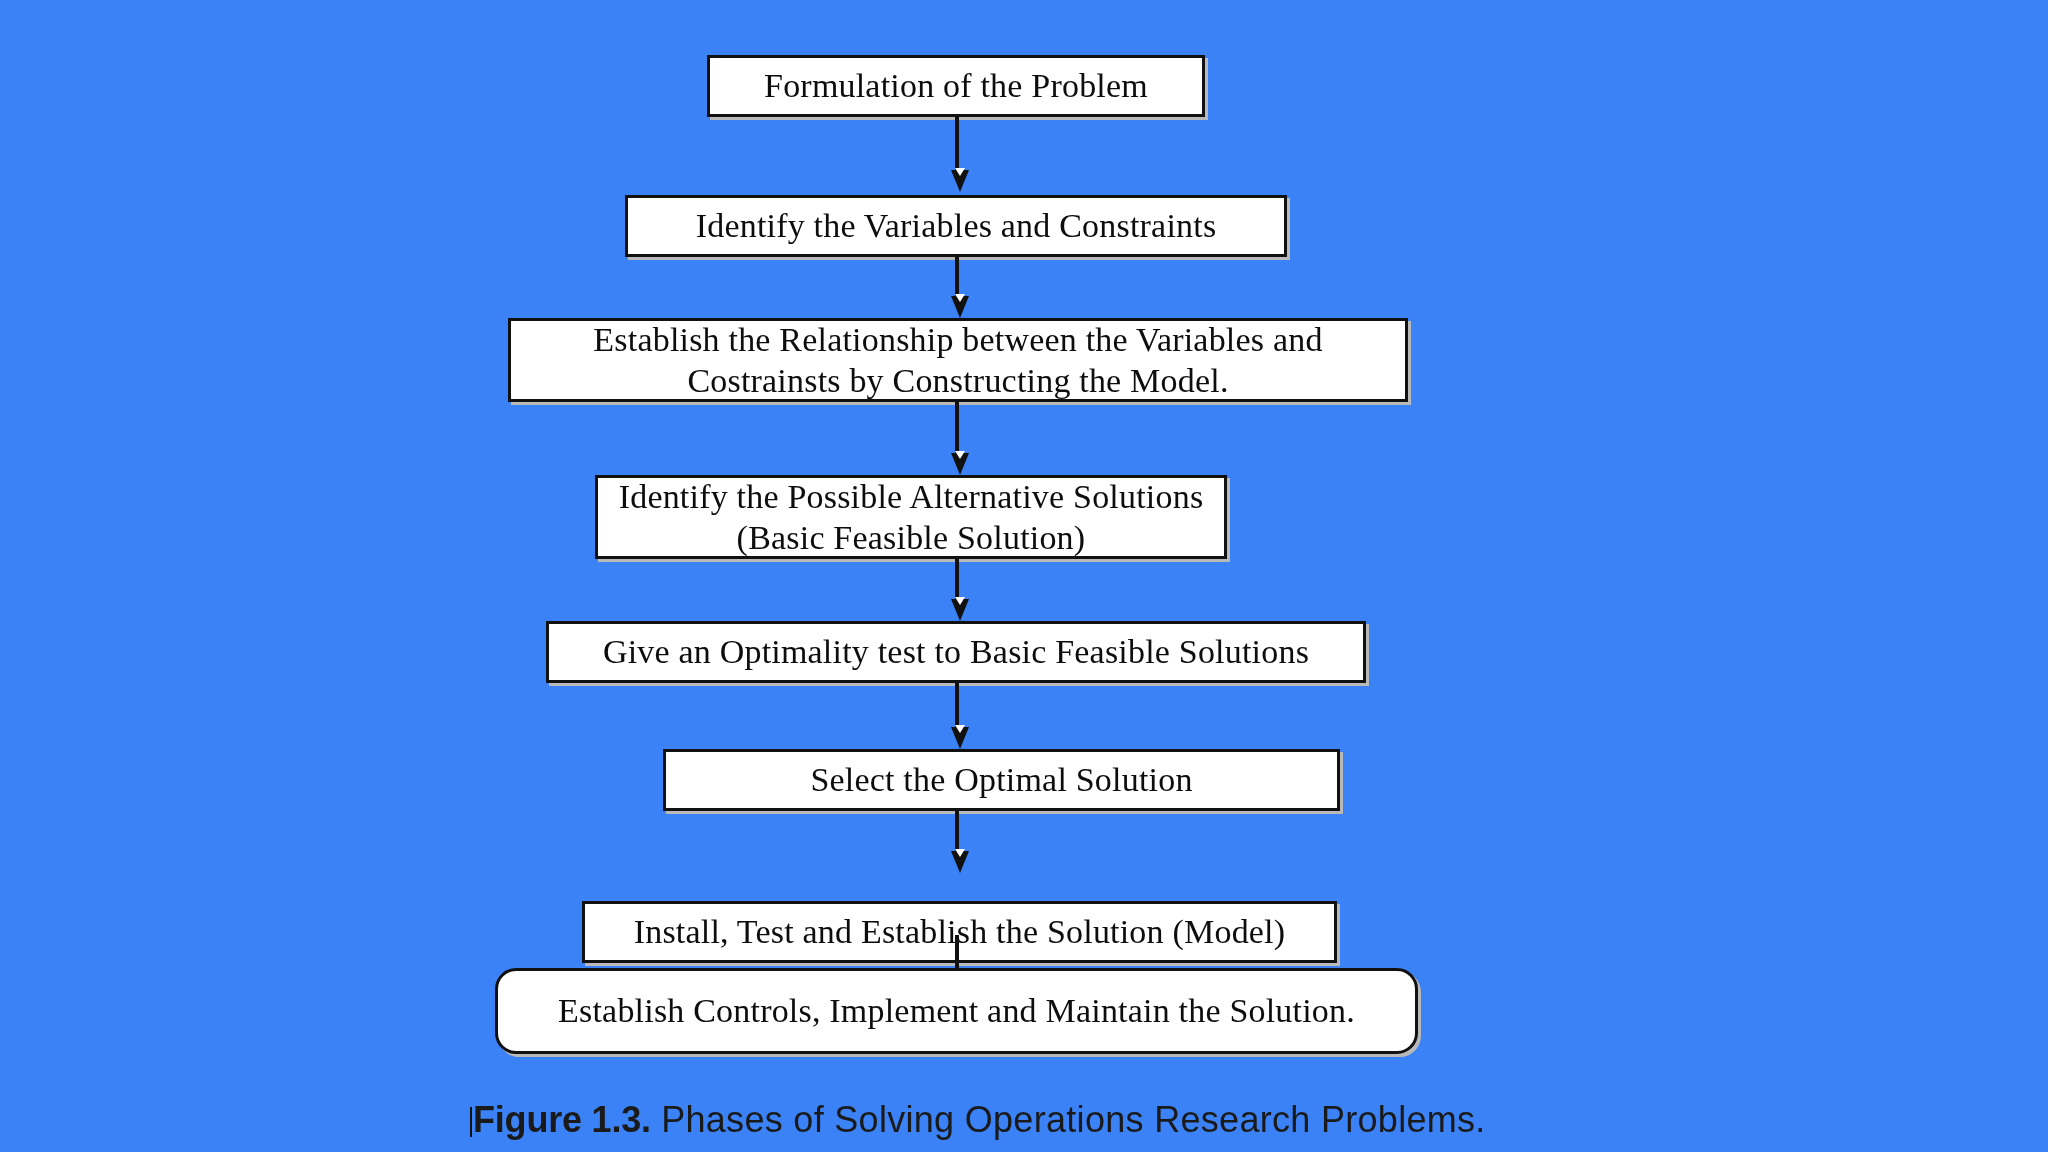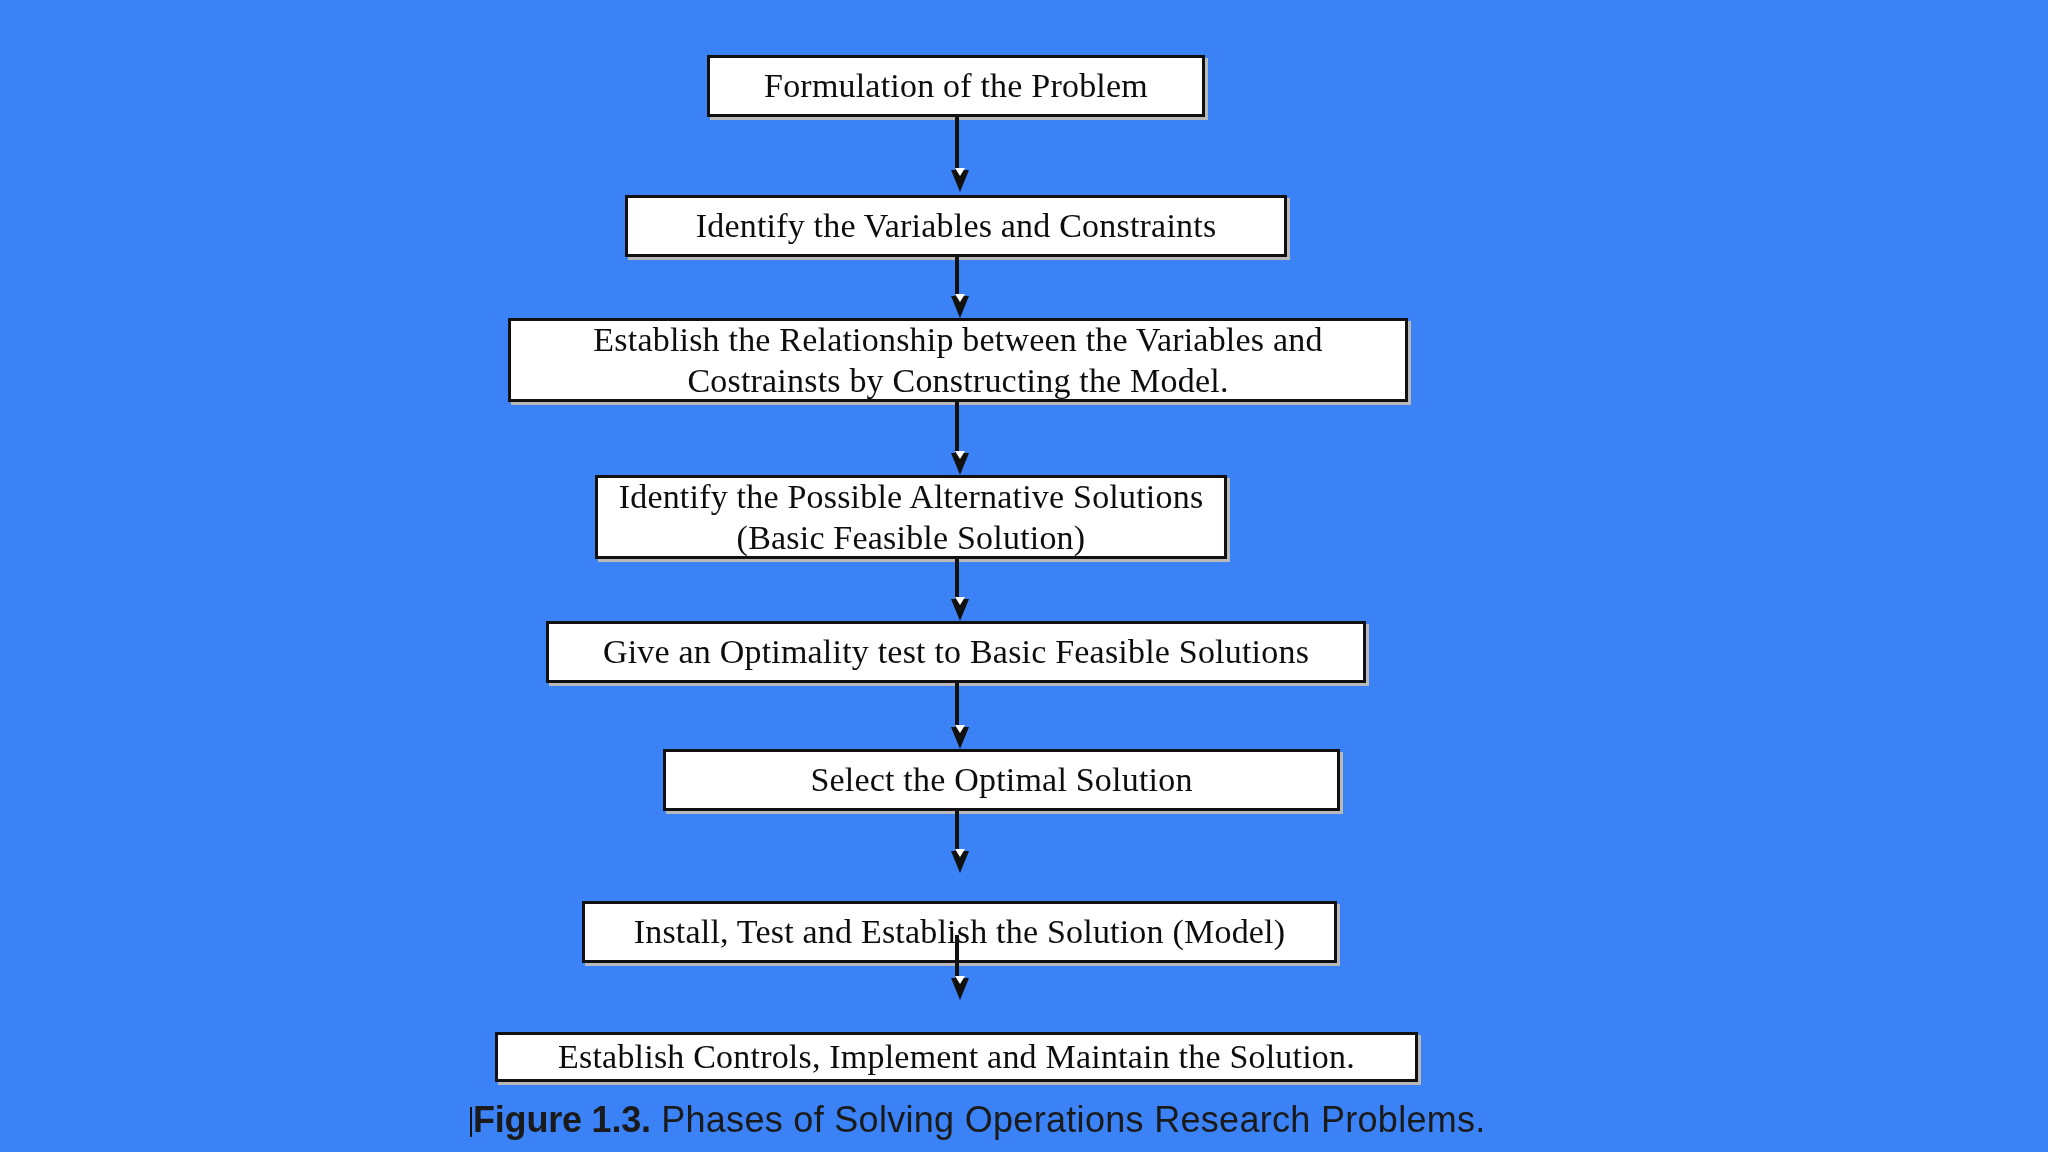--- a/index.html
+++ b/index.html
@@ -56,21 +56,21 @@
   }
 
   
   #node-0 { left: 707px;  top: 55px;   width: 498px; height: 62px; }
   #node-1 { left: 625px;  top: 195px;  width: 662px; height: 62px; }
   #node-2 { left: 508px;  top: 318px;  width: 900px; height: 84px; }
   #node-3 { left: 595px;  top: 475px;  width: 632px; height: 84px; align-items: center; }
   #node-4 { left: 546px;  top: 621px;  width: 820px; height: 62px; }
   #node-5 { left: 663px;  top: 749px;  width: 677px; height: 62px; align-items: center; }
   #node-6 { left: 582px;  top: 873px;  width: 755px; height: 62px; margin-top: 28px; }
-  #node-7 { left: 495px;  top: 1032px; width: 923px; height: 50px; }
+  #node-7 { left: 495px;  top: 968px; width: 923px; height: 86px; border-radius: 21px; }
 
   
   .connector {
     position: absolute;
     left: 951px;
     width: 12px;
   }
   .connector .conn-line {
     position: absolute;
     left: 4px;

